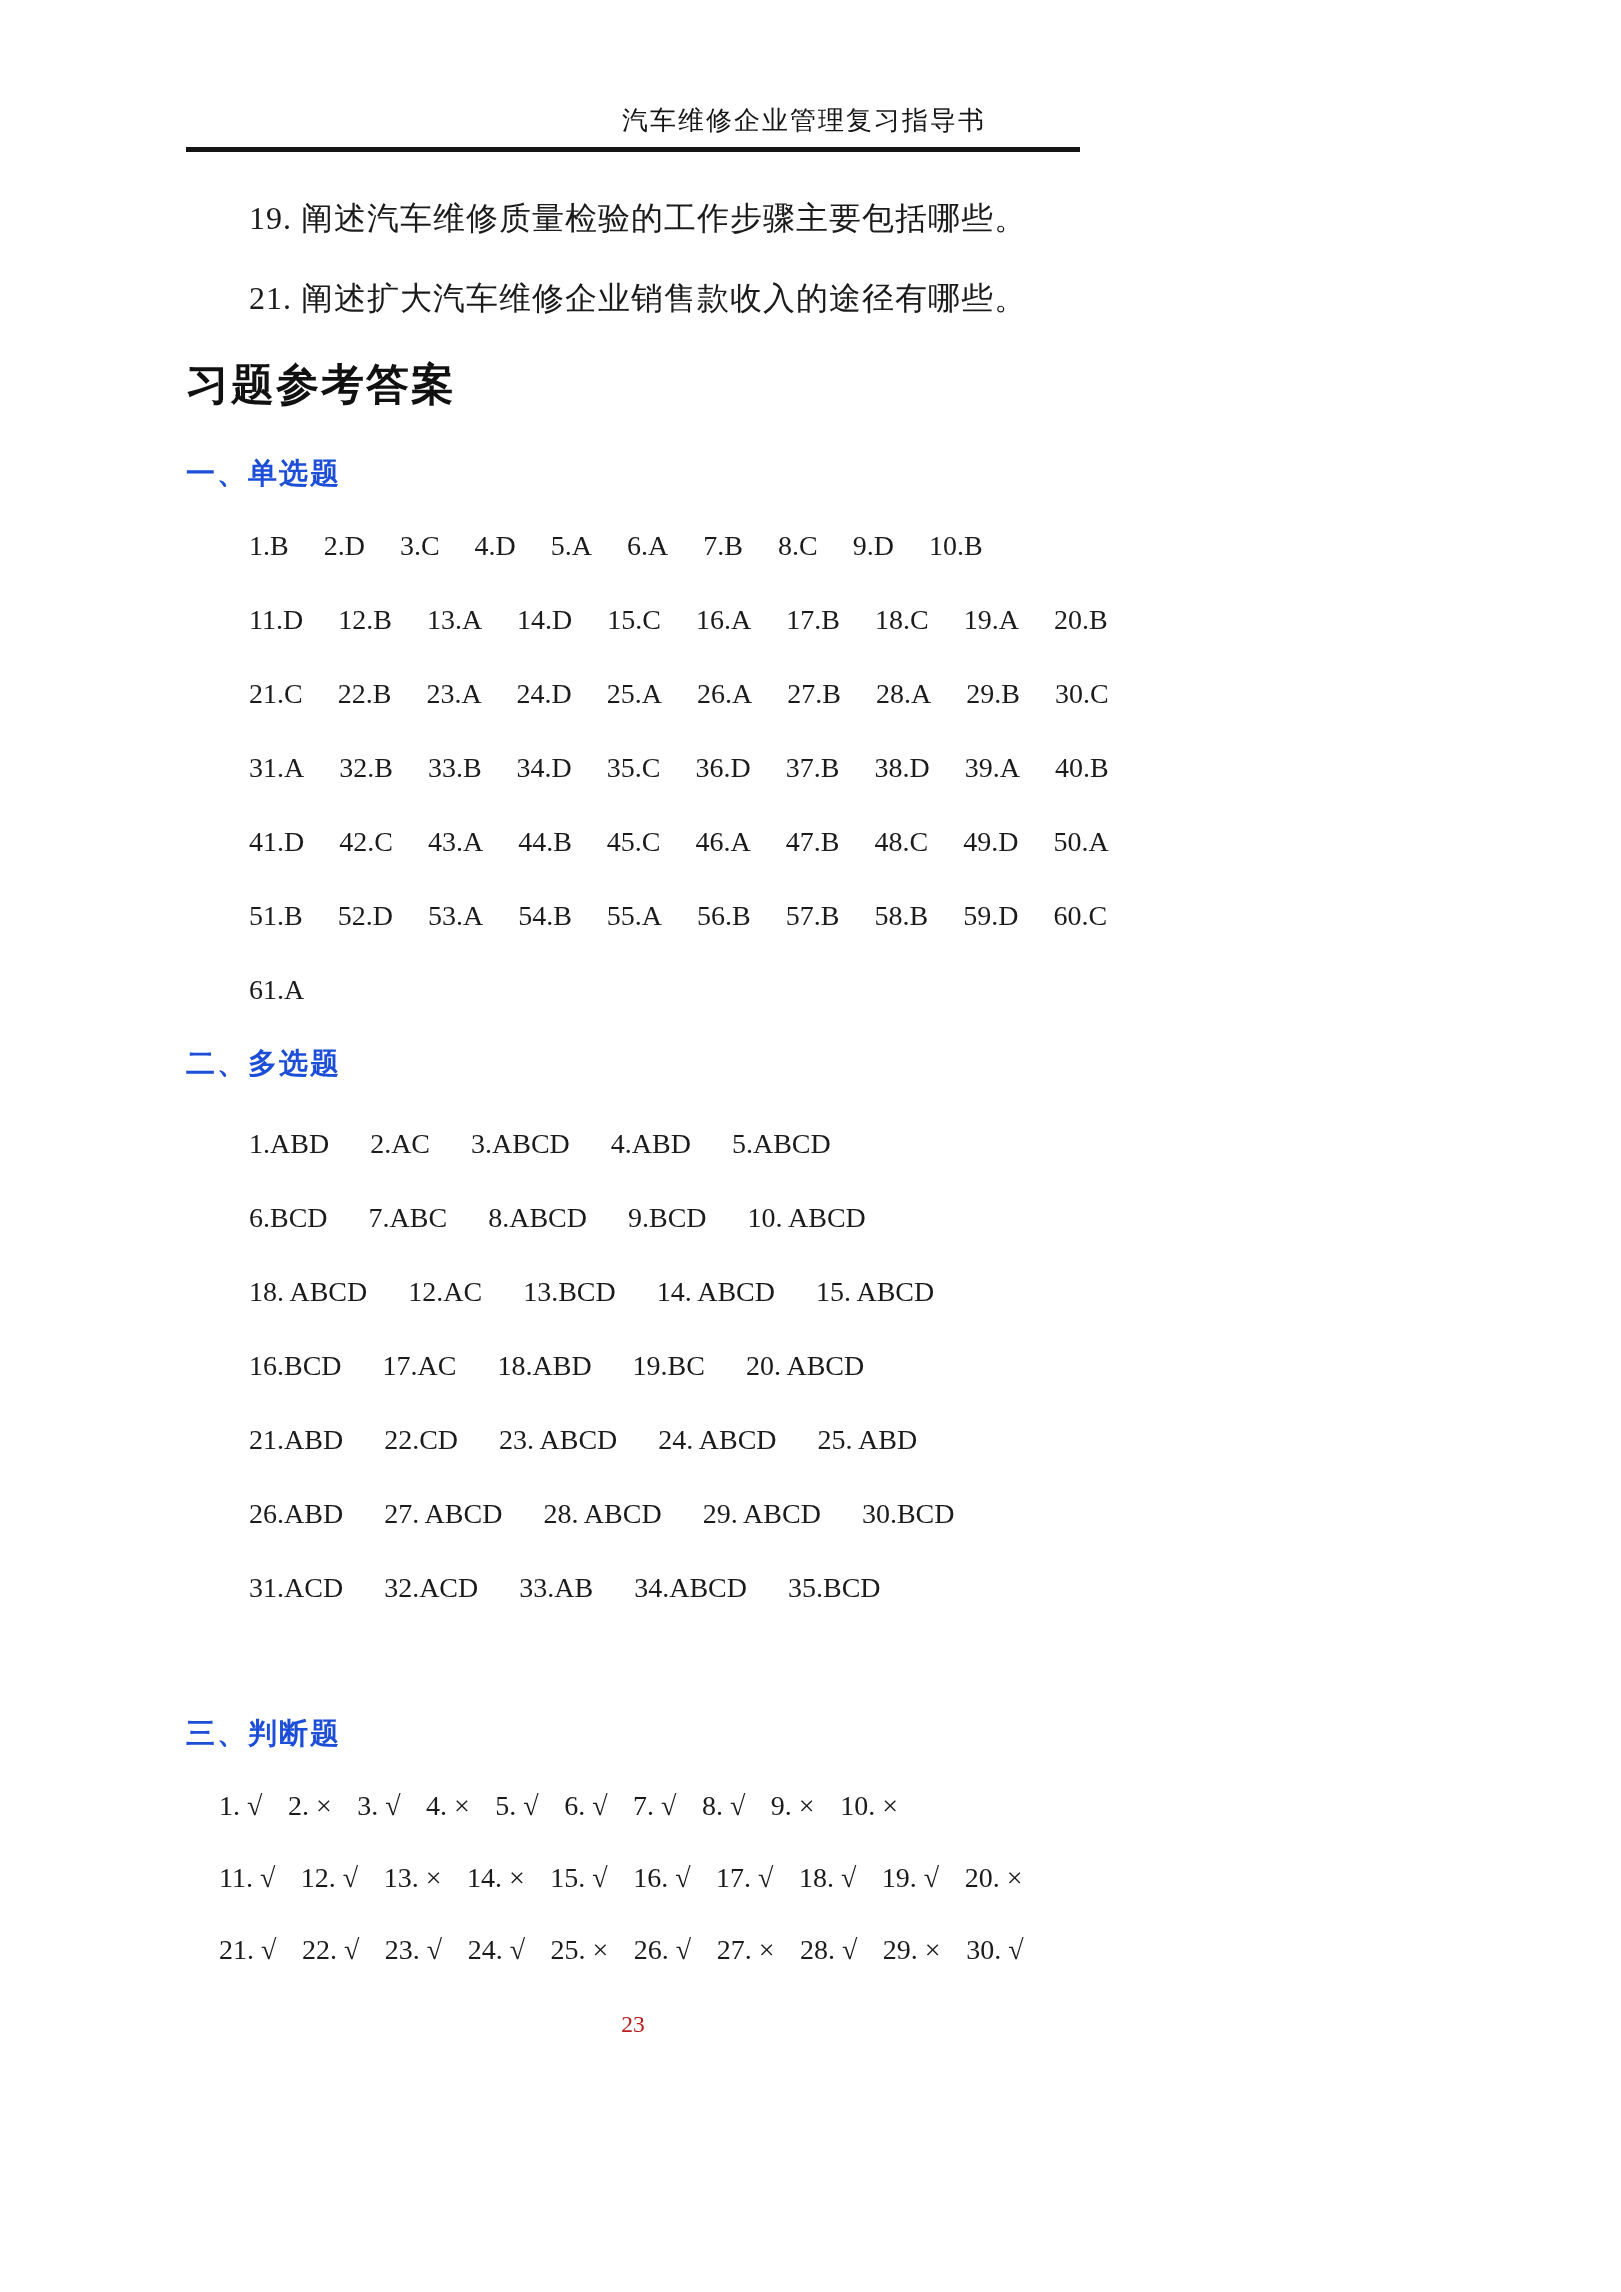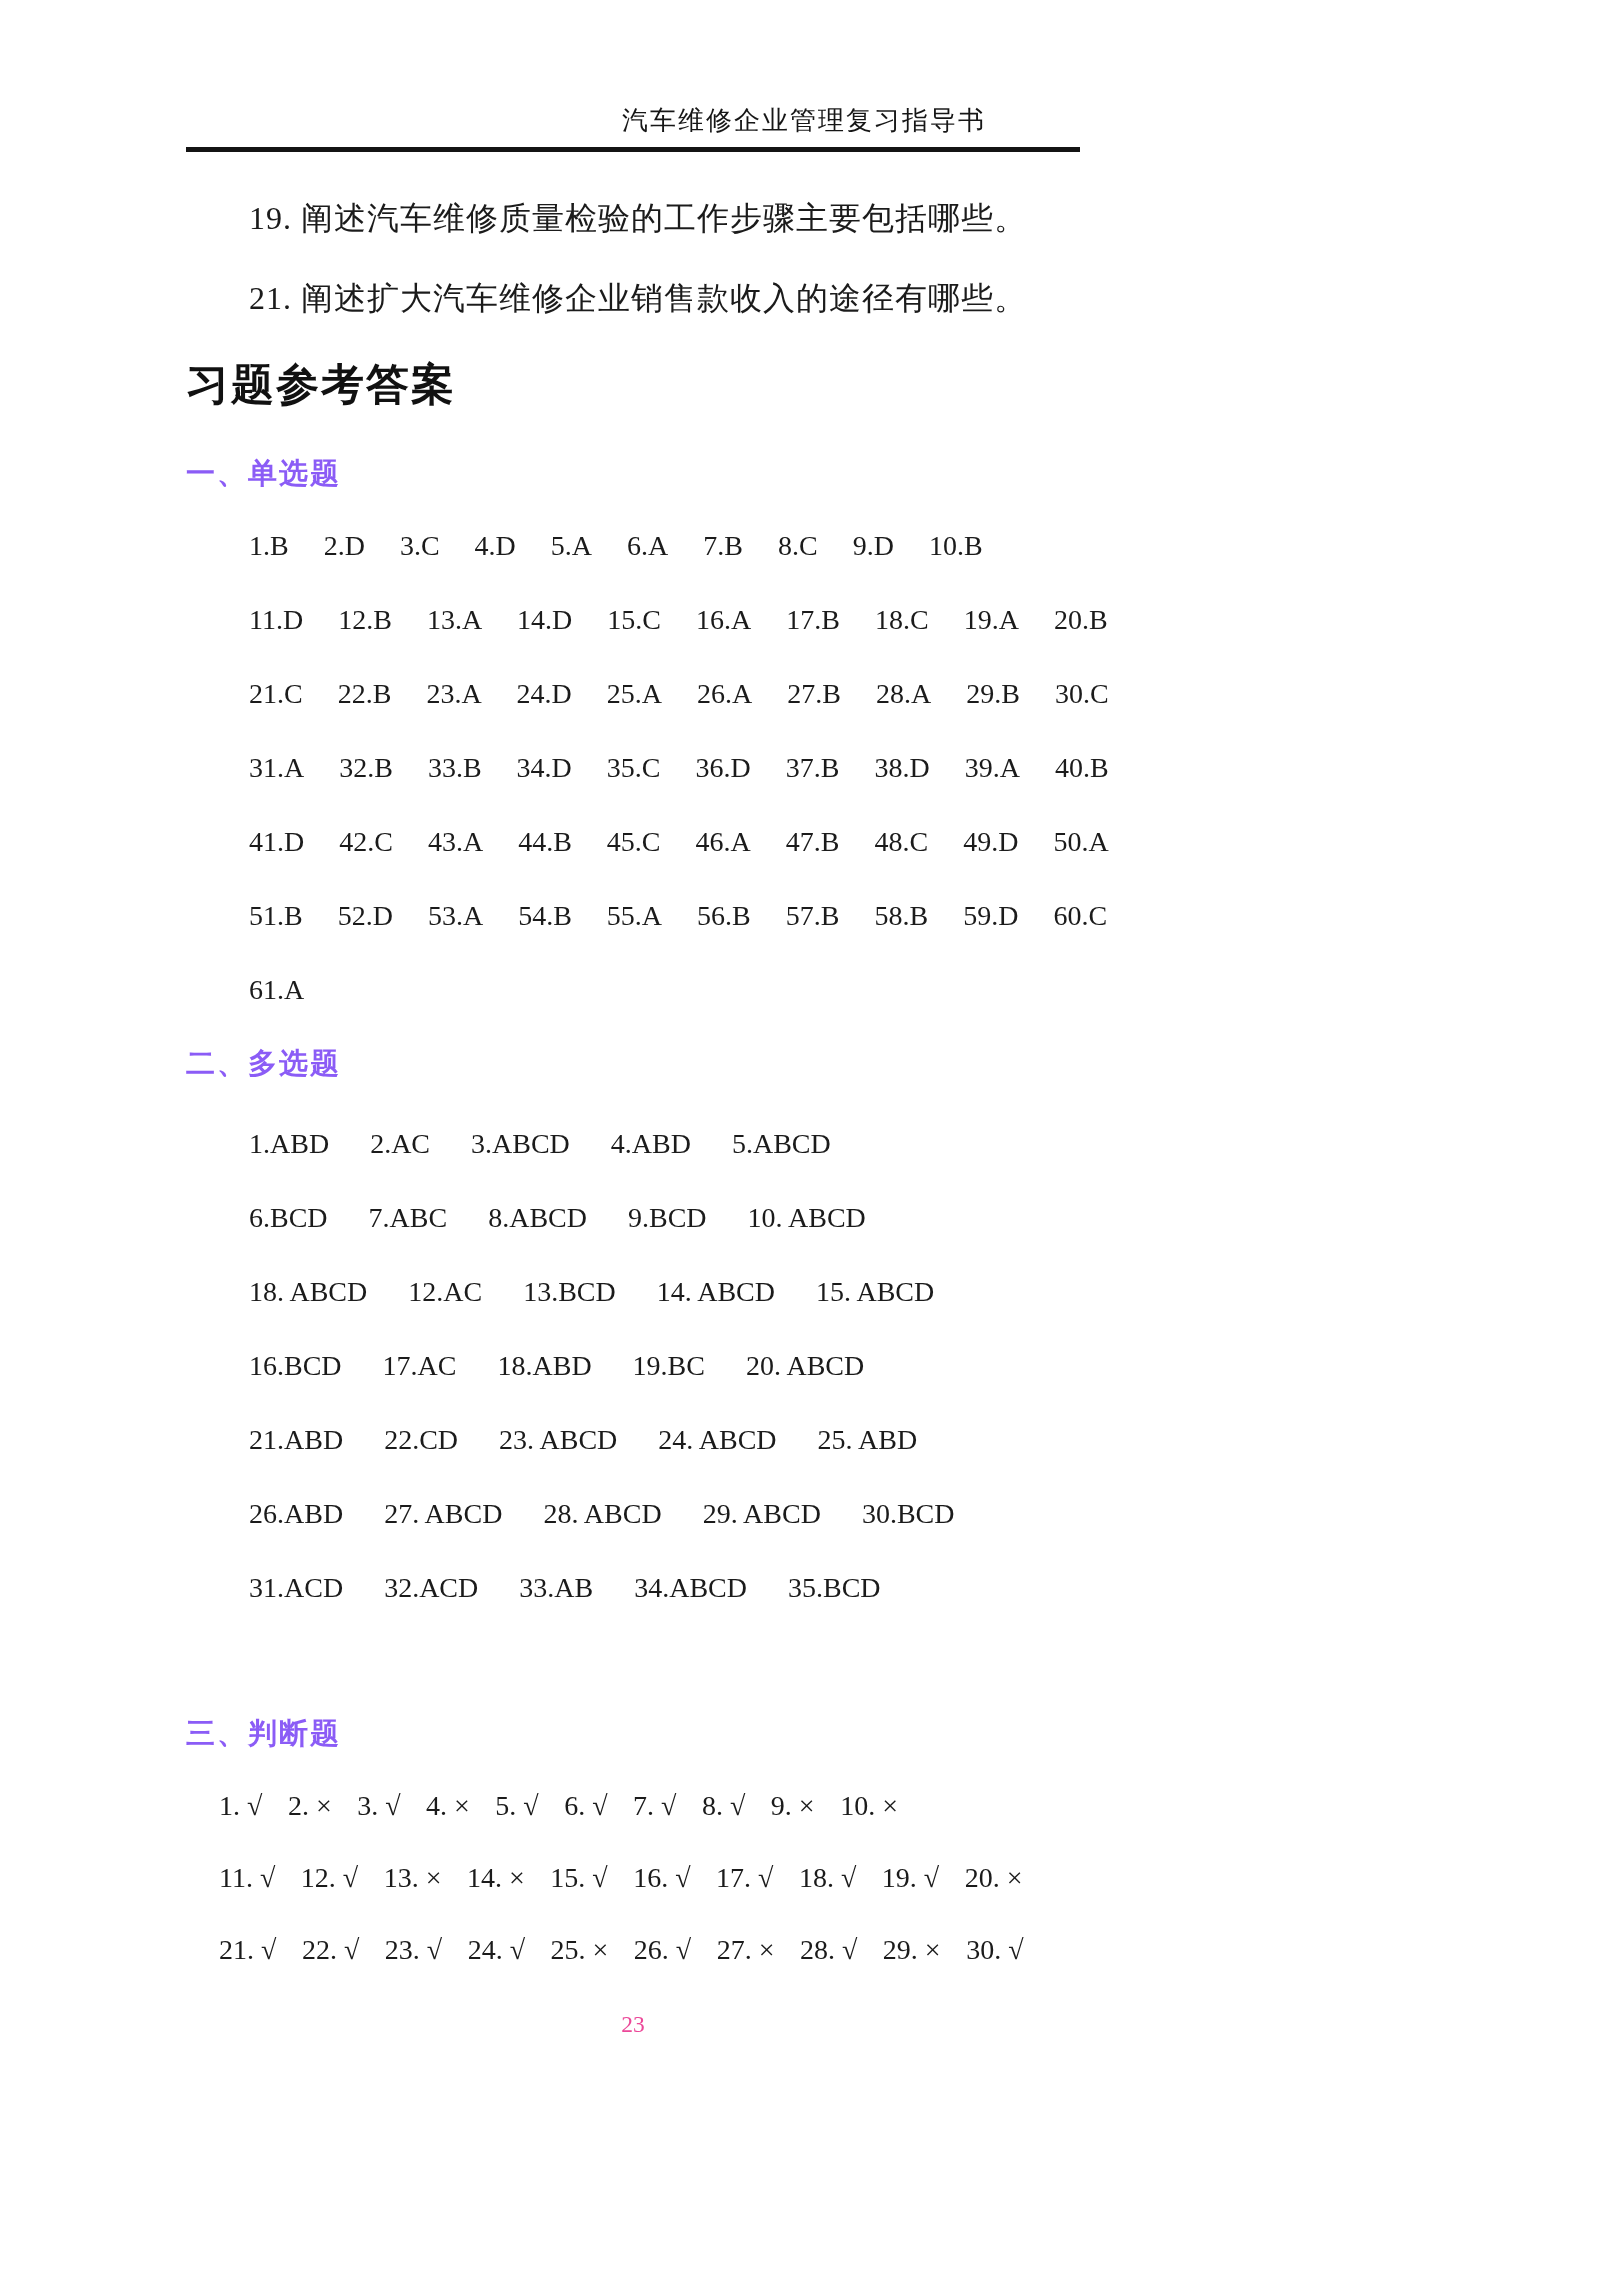--- a/index.html
+++ b/index.html
@@ -54,21 +54,21 @@
     margin-top: 42px;
     letter-spacing: 2px;
     color: #111;
   }
   .section-title {
     font-family: "Liberation Sans", "DejaVu Sans", sans-serif;
     font-weight: bold;
     font-size: 29px;
     line-height: 33px;
     letter-spacing: 2px;
-    color: #8b5cf6;
+    color: #1d4ed8;
   }
   .section-title.first {
     margin-top: 49px;
   }
   .section-title.second {
     margin-top: 41px;
   }
   .section-title.third {
     margin-top: 113px;
   }
@@ -99,21 +99,21 @@
   .rows.multi .ans-row .ans-item {
     margin-right: 41px;
   }
   .rows.judge .ans-row .ans-item {
     margin-right: 25.5px;
   }
   .page-number {
     margin-top: 45px;
     text-align: center;
     font-size: 23.5px;
-    color: #ec4899;
+    color: #b91c1c;
   }
 </style>
 </head>
 <body>
 
 <div class="page">
   <div class="content">
 
     <div class="header-title">汽车维修企业管理复习指导书</div>
     <div class="header-rule"></div>

